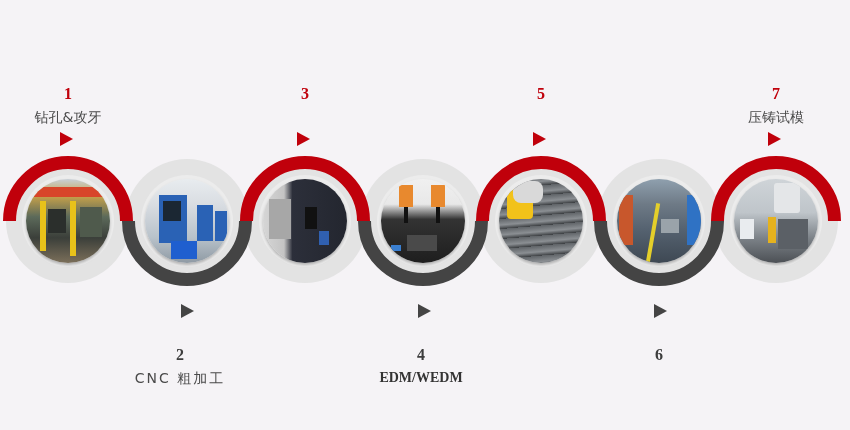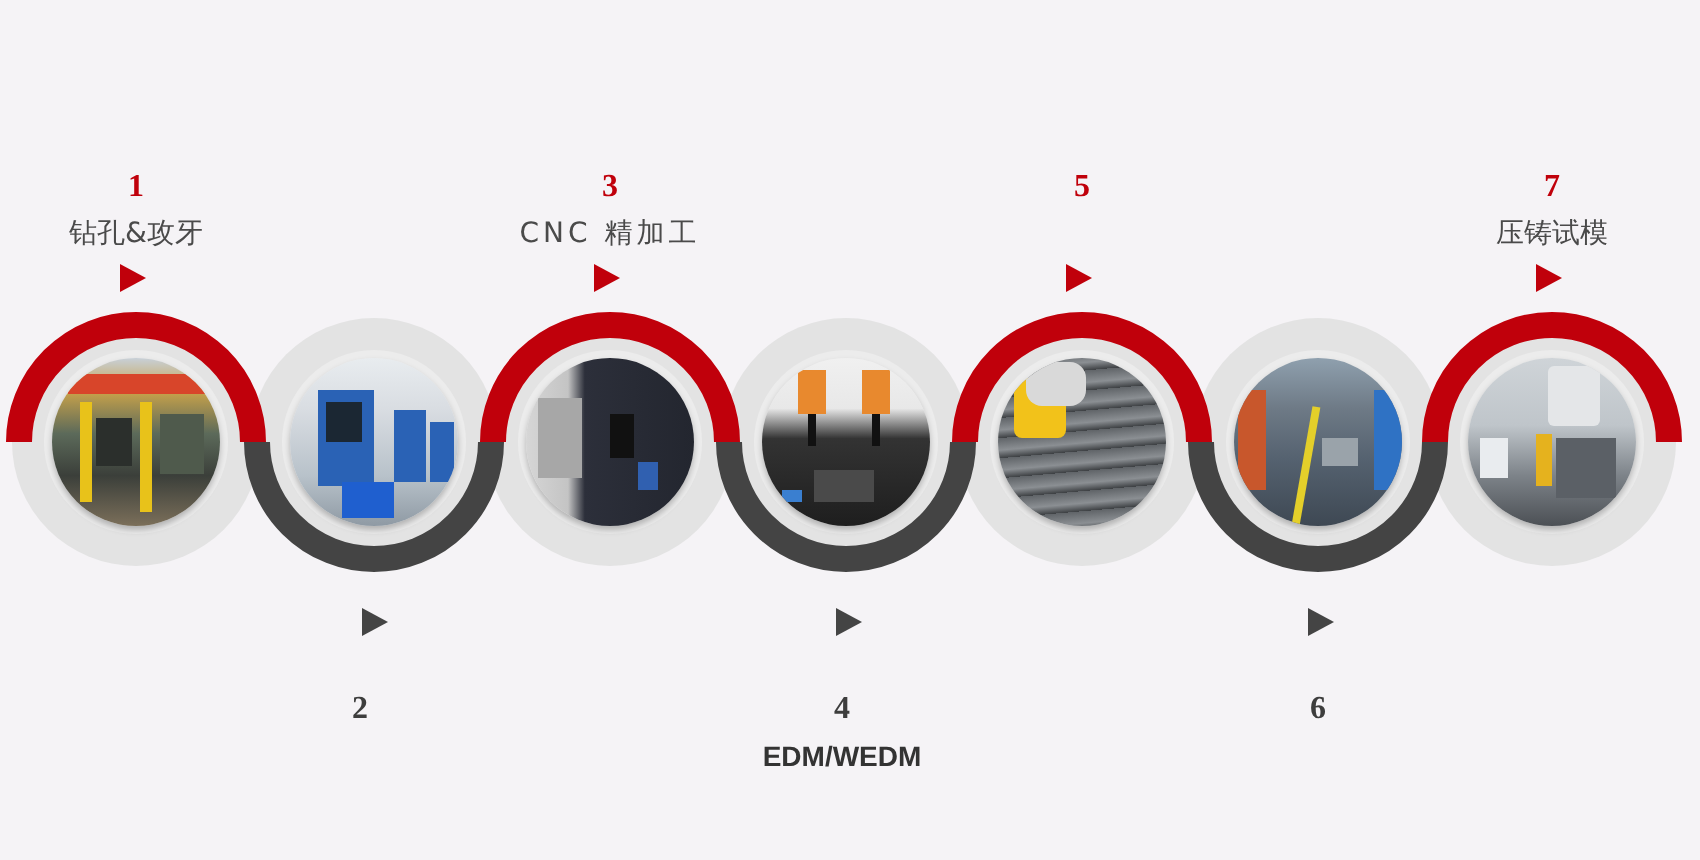--- a/index.html
+++ b/index.html
@@ -22,21 +22,21 @@
   }
   .step-num.top { color: #c0000b; }
   .step-num.bottom { color: #3d3d3d; }
   .step-title {
     display: block; margin-top: 5px;
     font-size: 14px; line-height: 18px; color: #4a4a4a;
     font-family: "DejaVu Sans", sans-serif;
     letter-spacing: 0px;
   }
   .step-title.spaced { letter-spacing: 2px; }
-  .step-title.bold { font-weight: bold; color: #333; font-family: Liberation Sans, sans-serif; }
+  .step-title.bold { font-weight: bold; color: #333; font-family: Liberation Serif, serif; }
   .arrow {
     position: absolute; width: 0; height: 0;
     border-top: 7px solid transparent;
     border-bottom: 7px solid transparent;
     border-left: 13px solid #c0000b;
     margin-left: -6px;
   }
   .arrow.dark { border-left-color: #444; }
   .photo {
     position: absolute; width: 84px; height: 84px; border-radius: 50%;
@@ -135,32 +135,32 @@
     <div class="layer" style="left:44px;top:40px;width:30px;height:30px;background:#5b6066;"></div>
     <div class="layer" style="left:6px;top:40px;width:14px;height:20px;background:#e9ecef;"></div>
   </div>
 
   <div class="step-label" style="left:68px; top:85px;">
     <span class="step-num top">1</span>
     <span class="step-title">钻孔&amp;攻牙</span>
   </div>
   <div class="step-label" style="left:305px; top:85px;">
     <span class="step-num top">3</span>
-    <span class="step-title spaced">CNC 精加工</span>
   </div>
   <div class="step-label" style="left:541px; top:85px;">
     <span class="step-num top">5</span>
   </div>
   <div class="step-label" style="left:776px; top:85px;">
     <span class="step-num top">7</span>
     <span class="step-title">压铸试模</span>
   </div>
 
   <div class="step-label" style="left:180px; top:346px;">
     <span class="step-num bottom">2</span>
+    <span class="step-title spaced">CNC 粗加工</span>
   </div>
   <div class="step-label" style="left:421px; top:346px;">
     <span class="step-num bottom">4</span>
     <span class="step-title bold">EDM/WEDM</span>
   </div>
   <div class="step-label" style="left:659px; top:346px;">
     <span class="step-num bottom">6</span>
   </div>
 
   <div class="arrow" style="left:66px; top:132px;"></div>

